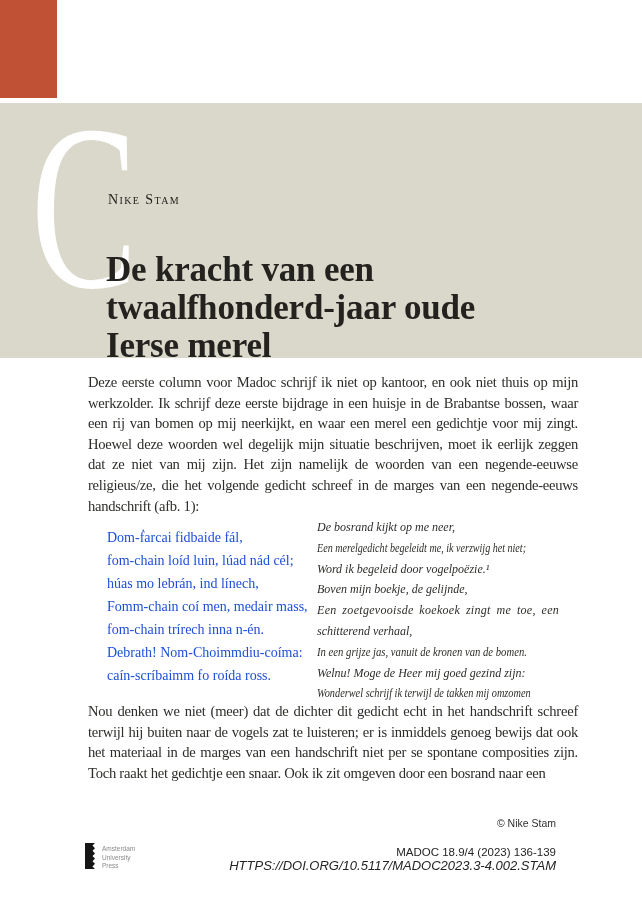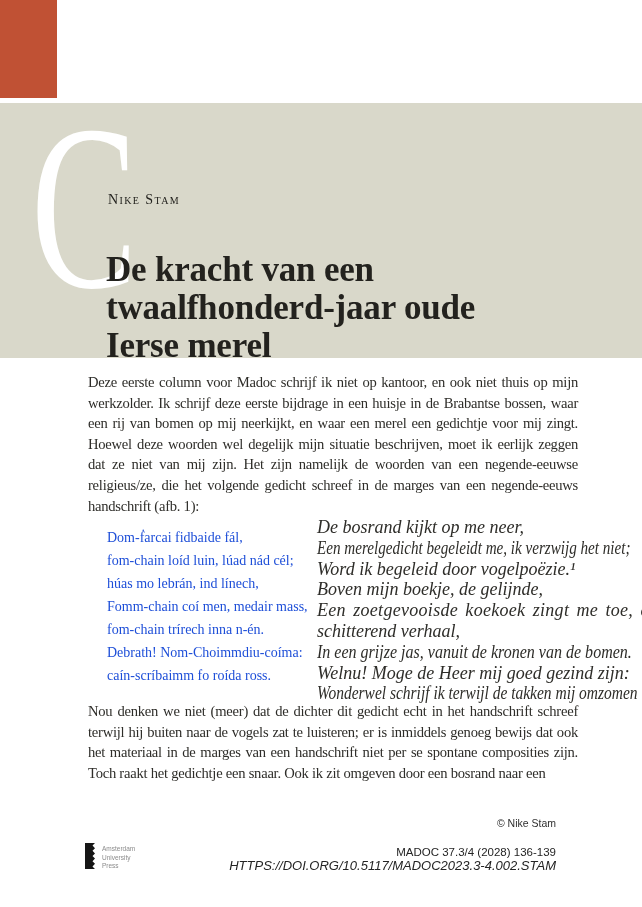--- a/index.html
+++ b/index.html
@@ -49,21 +49,21 @@
   .para .ital{}
   .poem-irish{
     position:absolute;left:107px;top:516px;width:208px;
     font-size:14px;line-height:23px;
     color:#1d4ed8;
     margin-top:10px;
   }
   .poem-irish .pline{white-space:nowrap;}
   .poem-dutch{
     position:absolute;left:317px;top:517px;width:257px;
-    font-size:18px;line-height:20.8px;
+    font-size:12px;line-height:20.8px;
     font-style:italic;
     color:#2e2d29;
   }
   .poem-dutch .pline{white-space:nowrap;transform-origin:0 50%;}
   .poem-dutch .pline:nth-child(2){transform:scaleX(0.84);}
   .poem-dutch .pline:nth-child(5){word-spacing:2.5px;letter-spacing:0.3px;}
   .poem-dutch .pline:nth-child(7){transform:scaleX(0.89);}
   .poem-dutch .pline:nth-child(9){transform:scaleX(0.86);}
   .photo-credit{
     position:absolute;right:86px;top:817px;
@@ -131,21 +131,21 @@
     <div class="pline">In een grijze jas, vanuit de kronen van de bomen.</div>
     <div class="pline">Welnu! Moge de Heer mij goed gezind zijn:</div>
     <div class="pline">Wonderwel schrijf ik terwijl de takken mij omzomen</div>
   </div>
 
   <div class="para closing-para">Nou denken we niet (meer) dat de dichter dit gedicht echt in het handschrift schreef terwijl hij buiten naar de vogels zat te luisteren; er is inmiddels genoeg bewijs dat ook het materiaal in de marges van een handschrift niet per se spontane composities zijn. Toch raakt het gedichtje een snaar. Ook ik zit omgeven door een bosrand naar een</div>
 
   <div class="photo-credit">© Nike Stam</div>
 
   <div class="footer-right">
-    <div class="journal-ref">MADOC 37.3/4 (2028) 136-139</div>
+    <div class="journal-ref">MADOC 18.9/4 (2023) 136-139</div>
     <div class="doi-link">HTTPS://DOI.ORG/10.5117/MADOC2023.3-4.002.STAM</div>
   </div>
 
   <div class="publisher-logo">
     <svg class="logo-mark" width="11" height="26" viewBox="0 0 11 26" xmlns="http://www.w3.org/2000/svg">
       <path d="M0 0 H10 l-2.5 2.6 l2.5 2.6 l-2.5 2.6 l2.5 2.6 l-2.5 2.6 l2.5 2.6 l-2.5 2.6 l2.5 2.6 l-2.5 2.6 l2.5 2.6 L10 26 H0 Z" fill="#161616"></path>
     </svg>
     <div class="publisher-name">
       <div>Amsterdam</div>
       <div>University</div>

